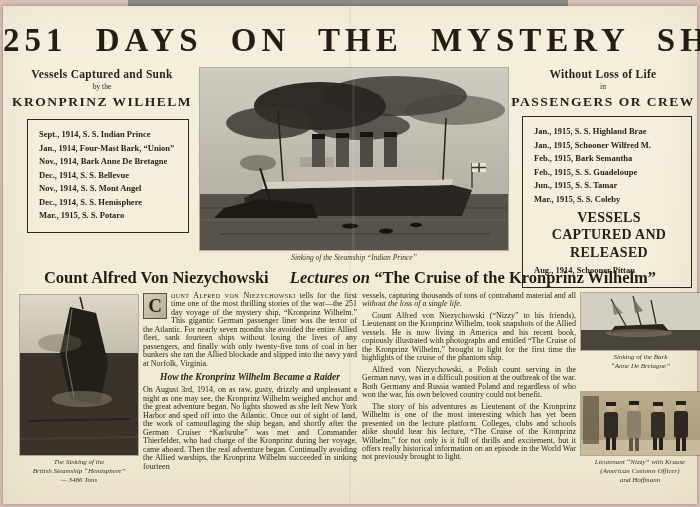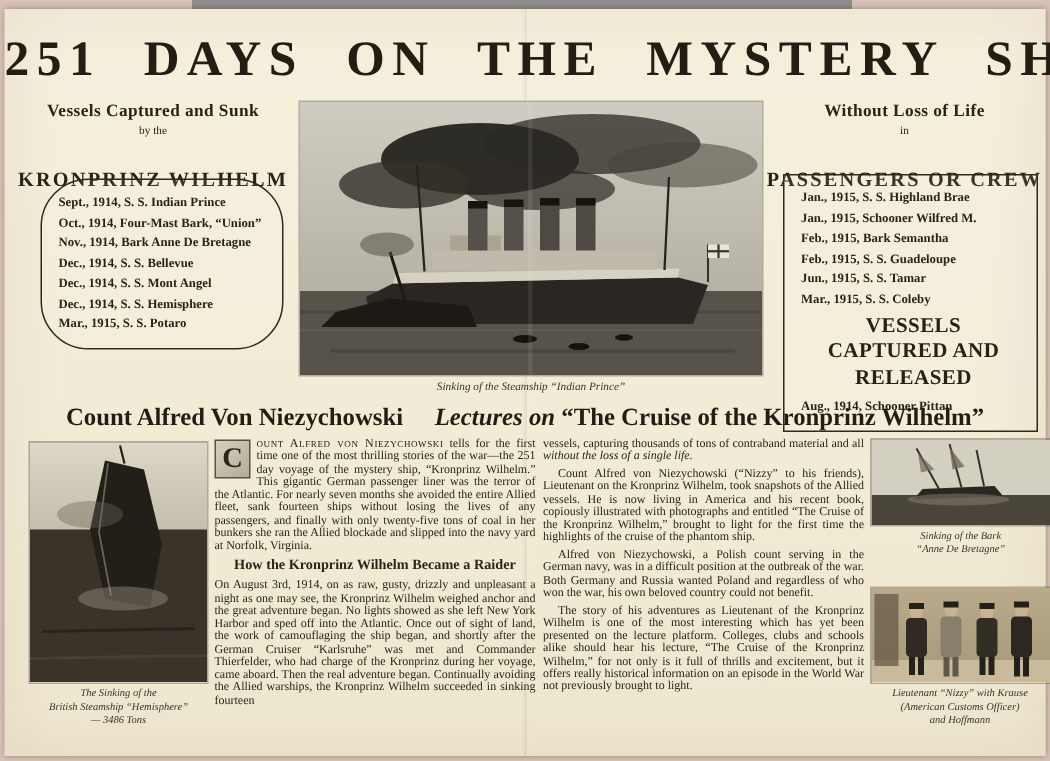--- a/index.html
+++ b/index.html
@@ -19,28 +19,28 @@
     background:linear-gradient(90deg,rgba(0,0,0,0) 0%,rgba(0,0,0,.06) 50%,rgba(255,255,255,.12) 60%,rgba(0,0,0,0) 100%);}
   .title{
     position:absolute;left:0;top:16px;width:100%;margin:0;text-align:center;
     font-size:33px;font-weight:bold;letter-spacing:5px;word-spacing:15px;white-space:nowrap;
     color:#231d14;
   }
   
   .panel-head{position:absolute;text-align:center;color:#2a2318;}
   .panel-head .ph1{font-size:11.5px;font-weight:bold;letter-spacing:.3px;}
   .panel-head .ph2{font-size:7.5px;margin-top:2px;}
-  .panel-head .ph3{font-size:13.5px;font-weight:bold;letter-spacing:1.5px;margin-top:21px;white-space:nowrap;}
+  .panel-head .ph3{font-size:13.5px;font-weight:bold;letter-spacing:1.5px;margin-top:3px;white-space:nowrap;}
   .head-left{left:8px;top:62px;width:182px;}
   .head-right{left:508px;top:62px;width:184px;}
   .vessel-box{
     position:absolute;border:1.5px solid #2e281f;background:rgba(255,255,255,.08);
     padding:9px 7px 8px 11px;
   }
-  .box-left{left:24px;top:113px;width:142px;border-radius:32px;}
+  .box-left{left:24px;top:113px;width:142px;}
   .box-right{left:519px;top:110px;width:150px;}
   .v{font-size:8.5px;font-weight:bold;line-height:1.18;margin-bottom:3.5px;color:#2a2318;}
   .box-subhead{font-size:14px;font-weight:bold;text-align:center;width:118px;margin:5px auto 4px auto;line-height:1.25;letter-spacing:.3px;}
   
   .photo{position:absolute;box-shadow:0 0 0 1px rgba(60,50,40,.35);overflow:hidden;}
   .photo svg{display:block;}
   .photo-center{left:197px;top:62px;width:308px;height:182px;}
   .photo-left{left:17px;top:289px;width:118px;height:160px;}
   .photo-rt{left:578px;top:287px;width:119px;height:57px;}
   .photo-rb{left:578px;top:386px;width:119px;height:63px;}
@@ -59,44 +59,44 @@
   .tcol2{left:359px;top:286px;}
   .tcol p{margin:0 0 3px 0;}
   .tcol p.ind{text-indent:10px;}
   .dropcap{
     float:left;width:24px;height:26px;margin:1px 4px 1px 0;
     background:linear-gradient(135deg,#d6cfba,#b4ac95);
     border:1px solid #5a5245;box-sizing:border-box;
     font-size:19px;font-weight:bold;line-height:24px;text-align:center;color:#2b241b;
   }
   .smallcaps{font-variant:small-caps;letter-spacing:.4px;}
-  .subhead{font-size:9.5px;font-weight:bold;text-align:center;margin:4px 0 4px 0;}
+  .subhead{font-size:9.5px;font-weight:bold;font-style:italic;text-align:center;margin:4px 0 4px 0;}
   .ital{font-style:italic;}
 </style>
 </head>
 <body>
 
 <div class="scan-strip"></div>
 
 <div class="paper">
   <div class="fold"></div>
 
   <h1 class="title">251 DAYS ON THE MYSTERY SHIP</h1>
 
   <div class="panel-head head-left">
     <div class="ph1">Vessels Captured and Sunk</div>
     <div class="ph2">by the</div>
     <div class="ph3">KRONPRINZ WILHELM</div>
   </div>
   <div class="vessel-box box-left">
     <div class="v">Sept., 1914, S. S. Indian Prince</div>
-    <div class="v">Oct., 1914, Four-Mast Bark, “Union”</div>
+    <div class="v">Jan., 1914, Four-Mast Bark, “Union”</div>
     <div class="v">Nov., 1914, Bark Anne De Bretagne</div>
     <div class="v">Dec., 1914, S. S. Bellevue</div>
-    <div class="v">Dec., 1914, S. S. Mont Angel</div>
+    <div class="v">Nov., 1914, S. S. Mont Angel</div>
     <div class="v">Dec., 1914, S. S. Hemisphere</div>
     <div class="v">Mar., 1915, S. S. Potaro</div>
   </div>
 
   <div class="panel-head head-right">
     <div class="ph1">Without Loss of Life</div>
     <div class="ph2">in</div>
     <div class="ph3">PASSENGERS OR CREW</div>
   </div>
   <div class="vessel-box box-right">

